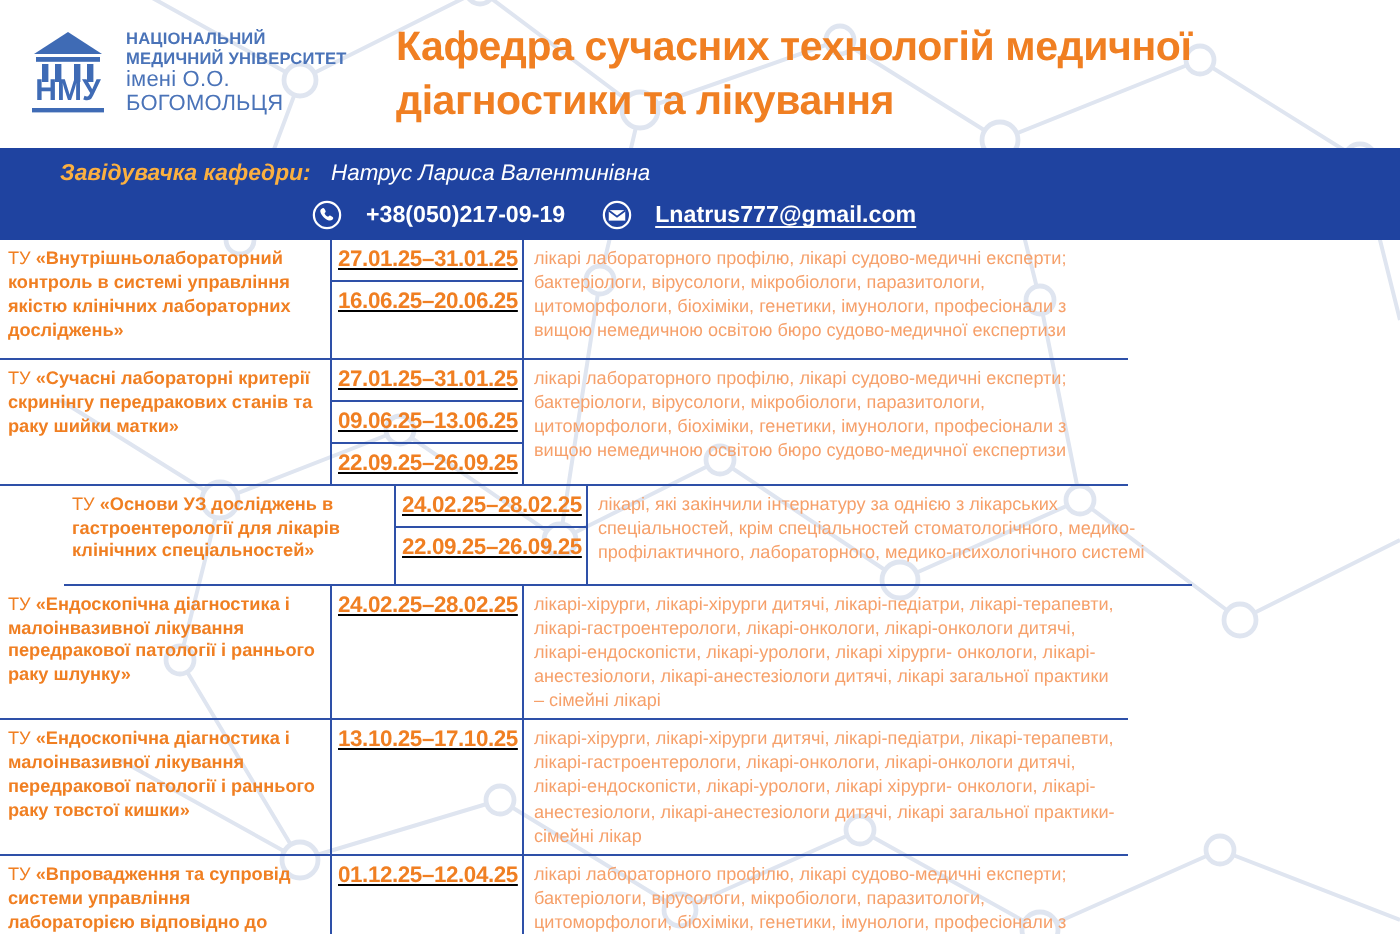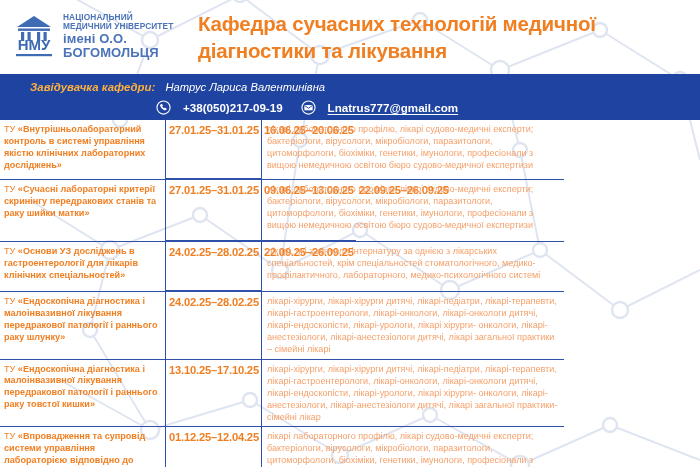--- a/index.html
+++ b/index.html
@@ -19,21 +19,21 @@
     position: relative; z-index: 2;
     height: 74px; width: 700px;
     display: flex; align-items: center;
     padding-left: 12px;
   }
   .logo-block { display:flex; align-items:center; gap:7px; flex: 0 0 auto; width: 178px; }
   .logo-mark { width: 44px; height: 46px; flex:0 0 auto; }
   .logo-text { color:#4a73b8; line-height:1.12; }
   .logo-text .l1 { font-size: 8.3px; font-weight:700; letter-spacing:.1px; }
   .logo-text .l2 { font-size: 8.3px; font-weight:700; letter-spacing:.1px; }
-  .logo-text .l3 { font-size: 13px; font-weight:700; letter-spacing:.1px; }
+  .logo-text .l3 { font-size: 11px; font-weight:400; letter-spacing:.1px; }
 
   .header-title {
     flex: 1 1 auto;
     color:#F07F22;
     font-weight: 800;
     font-size: 20.5px;
     line-height: 1.33;
     letter-spacing: -0.2px;
     padding-right: 6px;
     padding-left: 8px;
@@ -69,21 +69,21 @@
     border-right: 1px solid #2e50a8;
     padding: 4px 6px 4px 4px;
     color:#F07F22;
     font-size: 9.1px; font-weight: 700; line-height: 1.31;
   }
   .c-name .lead { font-weight: 400; }
 
   .c-dates {
     width: 96px; flex: 0 0 96px;
     border-right: 1px solid #2e50a8;
-    display:flex; flex-direction: row;
+    display:flex; flex-direction: column; text-decoration: underline;
   }
   .c-dates .d {
     color:#F07F22; font-weight: 800; font-size: 11.2px;
     padding: 4px 2px 3px 3px;
     line-height: 1.15;
     white-space: nowrap;
     letter-spacing:-.2px;
     border-bottom: 1px solid #2e50a8;
   }
   .c-dates .d:last-child { border-bottom: none; }
@@ -92,21 +92,21 @@
   .c-desc {
     flex: 1 1 auto;
     padding: 3px 4px 3px 5px;
     color:#F6A06A;
     font-size: 9.05px; font-weight: 400; line-height: 1.34;
   }
 
   
   .r0 { min-height: 60px; }
   .r1 { min-height: 62px; }
-  .r2 { min-height: 50px; }
+  .r2 { min-height: 50px; margin-left: 32px; }
   .r3 { min-height: 66px; }
   .r4 { min-height: 58px; }
   .r5 { min-height: 43px; }
 </style>
 </head>
 <body>
 
 <div class="page">
 
   <svg class="bg-pattern" viewBox="0 0 700 467" preserveAspectRatio="none">

